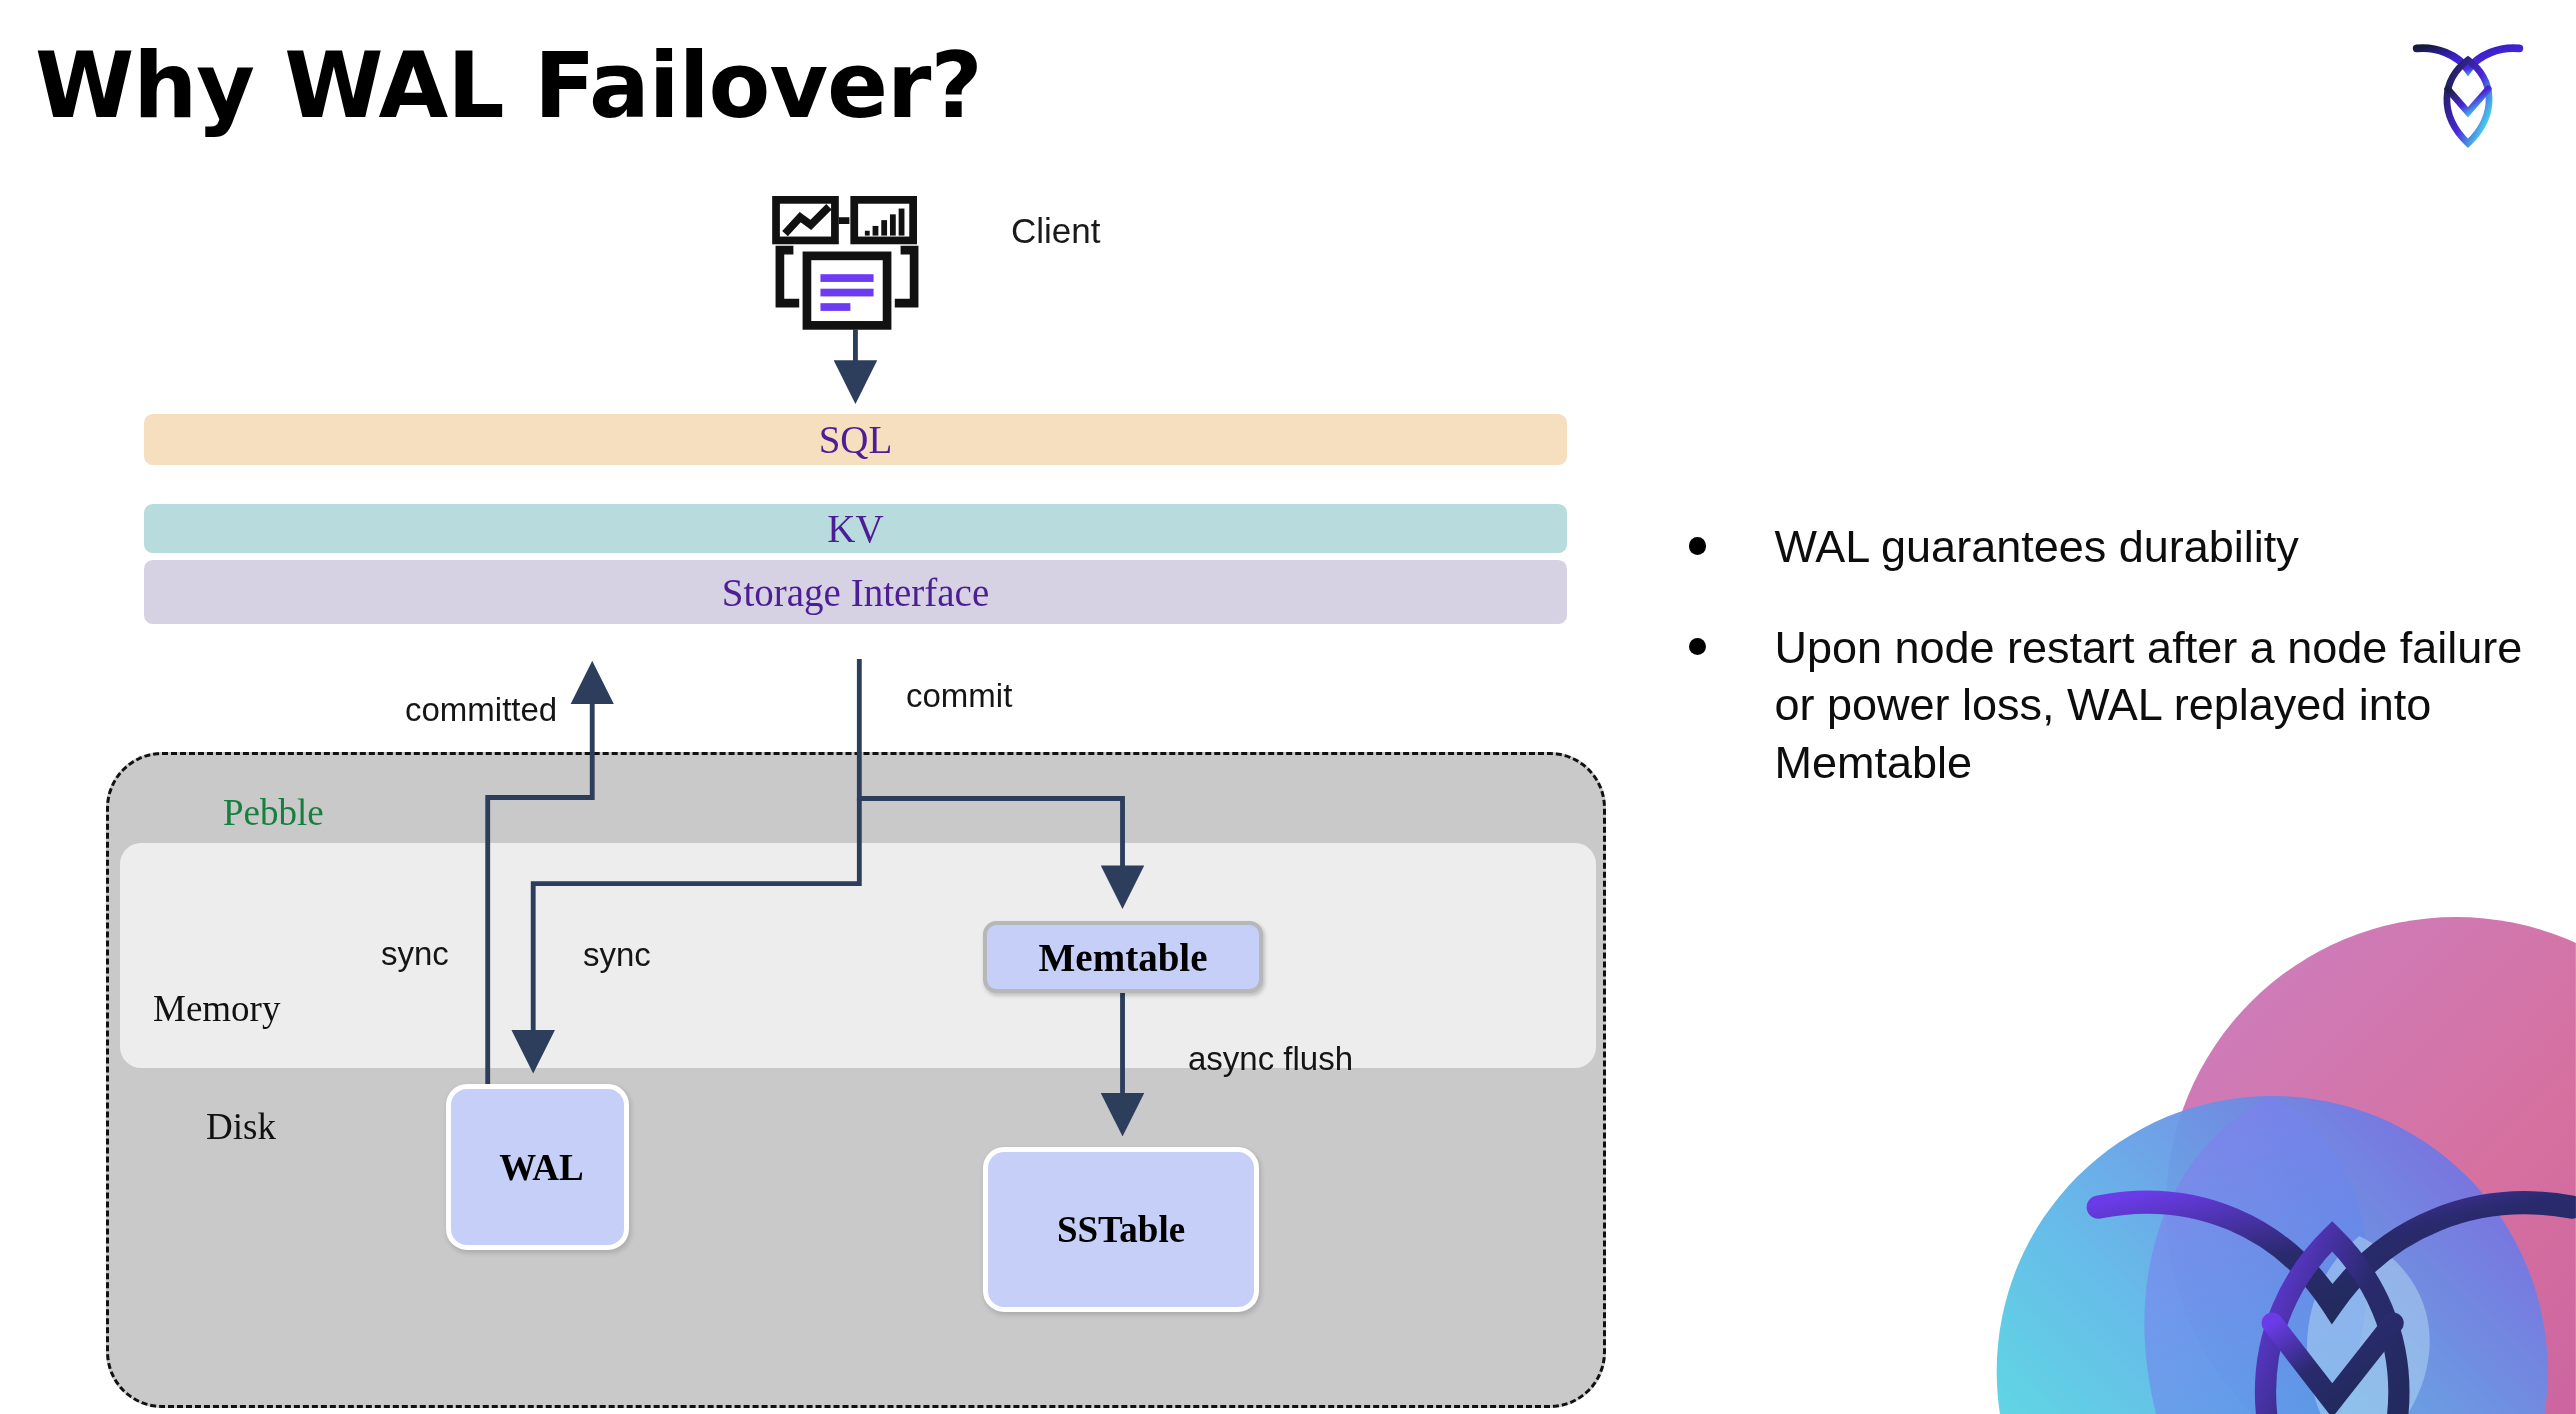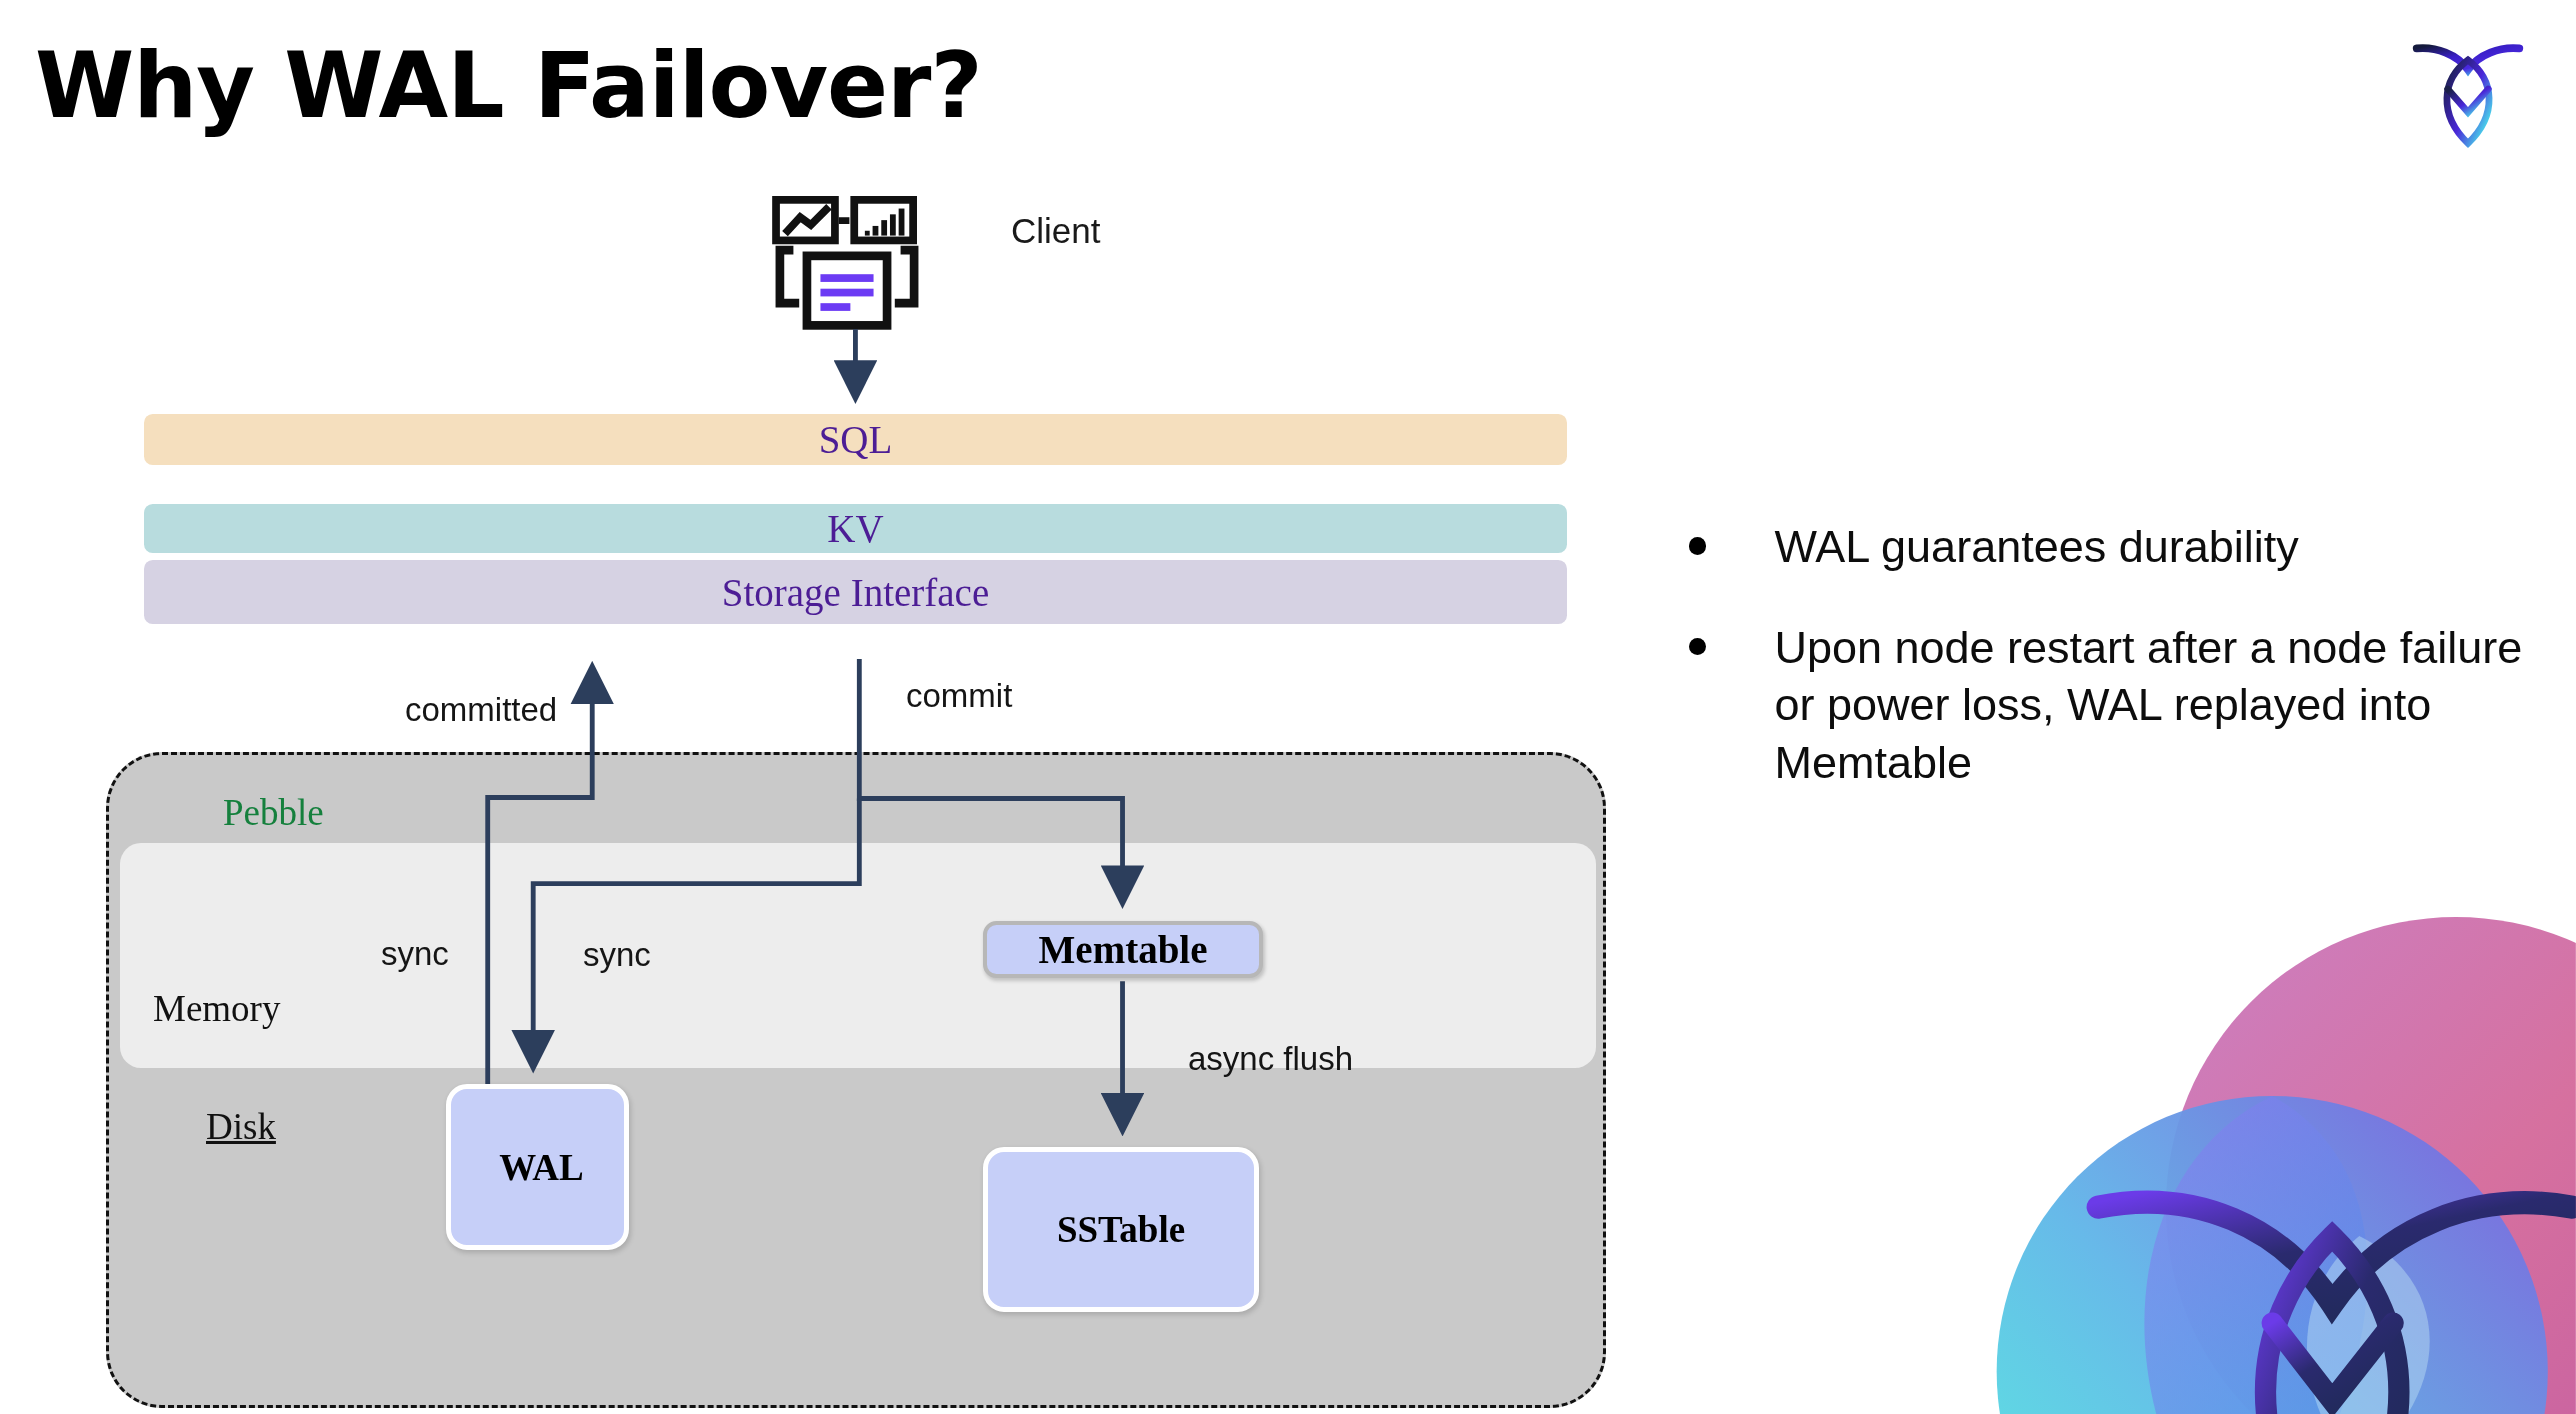--- a/index.html
+++ b/index.html
@@ -64,34 +64,34 @@
   .memory{
     position:absolute;left:120px;top:843px;width:1476px;height:225px;
     background:#EDEDED;border-radius:21px;
   }
   .memory-label{
     position:absolute;left:153px;top:987px;
     font-family:"Liberation Serif",serif;font-size:37px;color:#111;
   }
   .disk-label{
     position:absolute;left:206px;top:1105px;
-    font-family:"Liberation Serif",serif;font-size:37px;color:#111;text-decoration:underline;
+    font-family:"Liberation Serif",serif;font-size:37px;color:#111;
   }
 
   
   .node{
     position:absolute;
     background:#C6CFF8;
     display:flex;align-items:center;justify-content:center;
     font-family:"Liberation Serif",serif;font-weight:bold;
     color:#000000;
     box-sizing:border-box;
   }
   .node-memtable{
-    left:983px;top:921px;width:280px;height:57px;
+    left:983px;top:921px;width:280px;height:72px;
     border:4.8px solid #B7B7B7;border-radius:13.5px;
     font-size:39px;
     box-shadow:1.9px 2.9px 3.9px rgba(0,0,0,.18);
   }
   .node-wal{
     left:446px;top:1084px;width:183px;height:166px;
     border:5.8px solid #FFFFFF;border-radius:21px;
     font-size:37px;
     box-shadow:1.9px 2.9px 4.8px rgba(0,0,0,.15);
     padding-left:8px;

